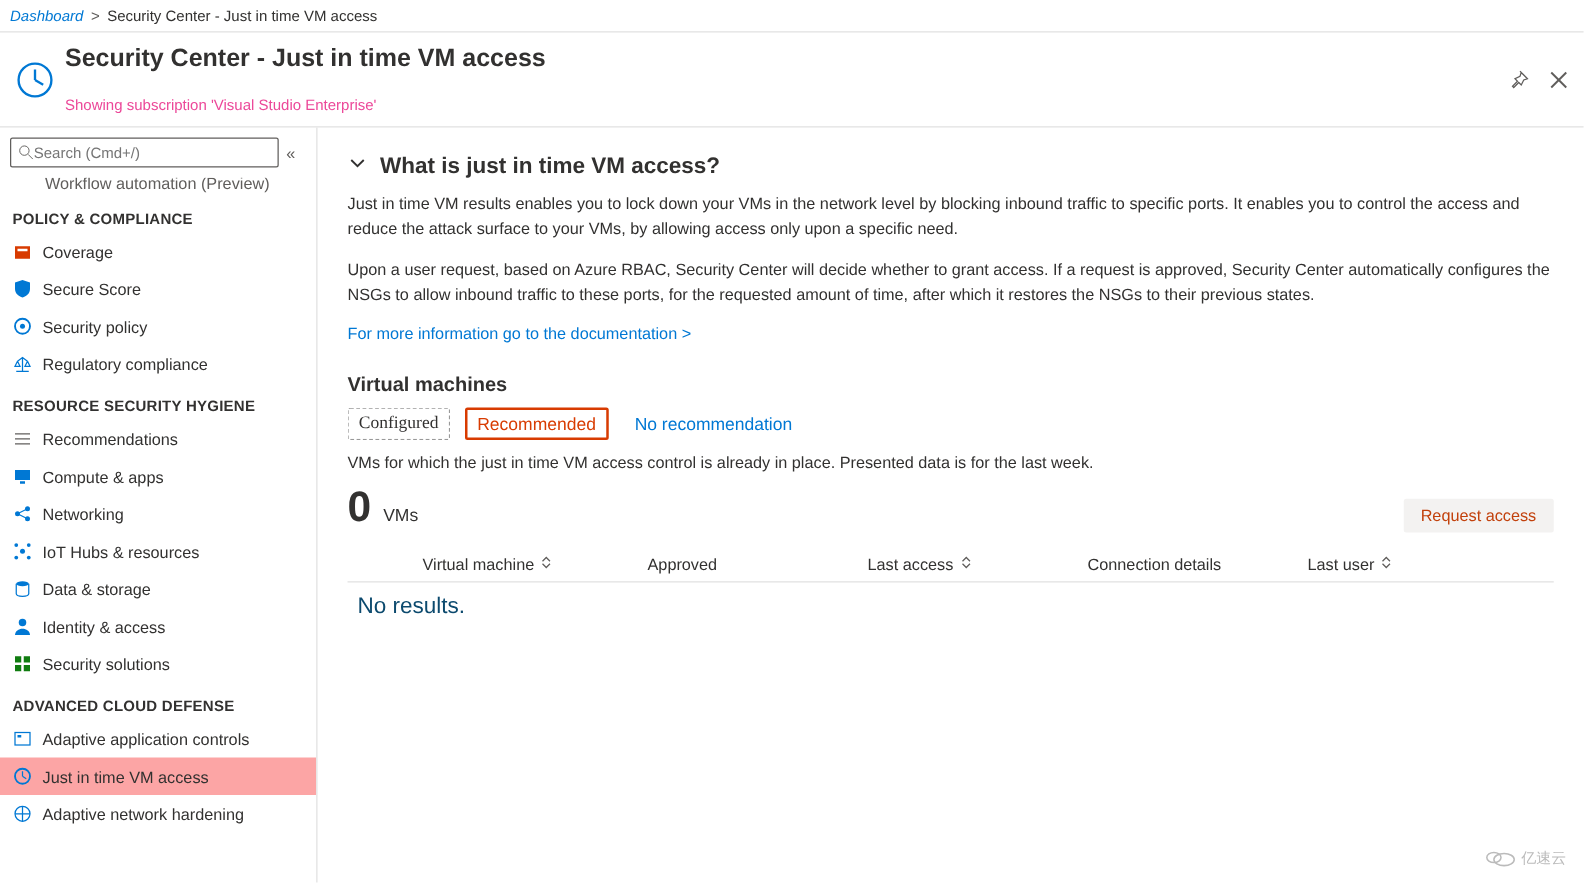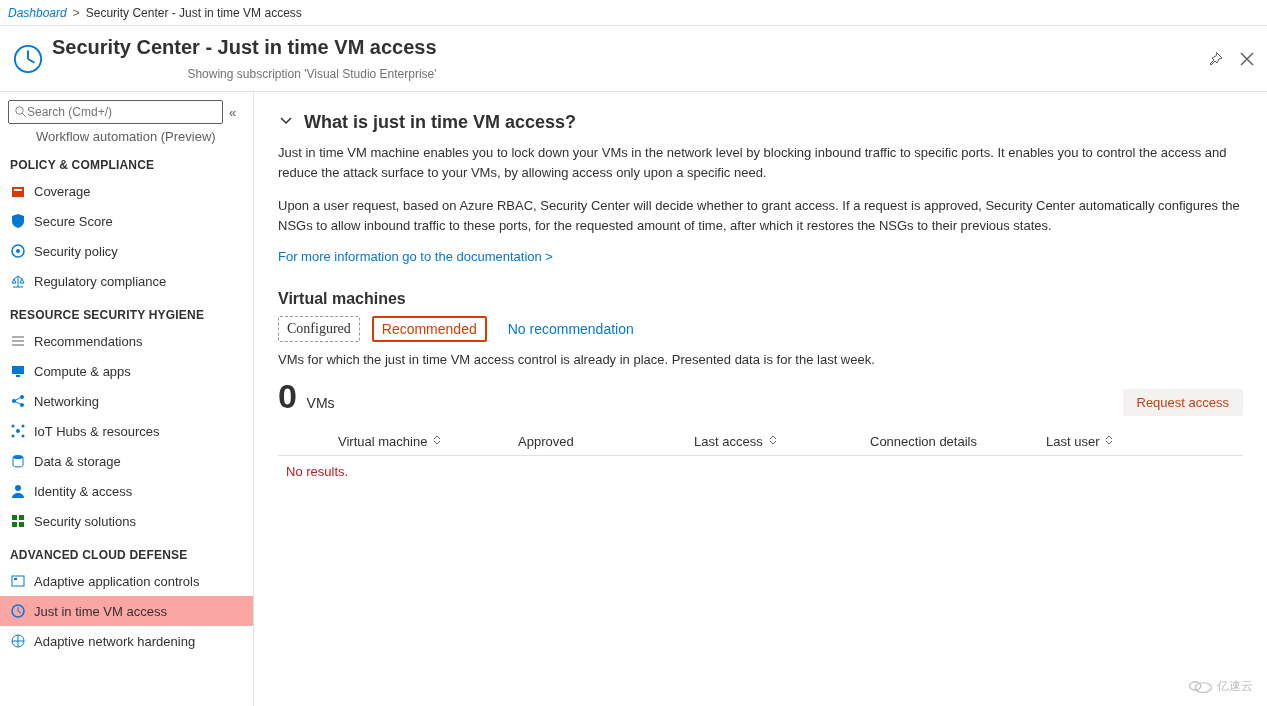--- a/index.html
+++ b/index.html
@@ -6,21 +6,21 @@
 body { font-size: 13px; color: #323130; background: #fff; width: 1267px; height: 706px; overflow: hidden; }
 
 .breadcrumb { display: flex; align-items: center; height: 26px; padding: 0 8px; border-bottom: 1px solid #e1e1e1; font-size: 12px; }
 .breadcrumb a { color: #0078d4; text-decoration: none; font-style: italic; }
 .breadcrumb .sep { margin: 0 6px; color: #605e5c; }
 
 .header { display: flex; align-items: center; padding: 10px 12px; border-bottom: 1px solid #e1e1e1; }
 .header-icon { width: 32px; height: 32px; margin-right: 8px; display: flex; align-items: center; justify-content: center; }
 .header-icon svg { width: 30px; height: 30px; }
 .header-title { font-size: 20px; font-weight: 600; }
-.header-sub { font-size: 12px; color: #737373; margin-top: 8px; text-align: right; }
+.header-sub { font-size: 12px; color: #ec4899; margin-top: 18px; }
 .header-actions { margin-left: auto; display: flex; gap: 16px; }
 .hicon { cursor: pointer; color: #605e5c; width: 16px; height: 16px; display: flex; align-items: center; justify-content: center; }
 
 .body { display: flex; height: calc(100% - 26px - 54px); }
 .sidebar { width: 254px; border-right: 1px solid #e1e1e1; overflow: hidden; display: flex; flex-direction: column; }
 .searchrow { display: flex; align-items: center; padding: 8px; gap: 6px; }
 .searchbox { flex: 1; height: 24px; border: 1px solid #605e5c; display: flex; align-items: center; padding: 0 6px; border-radius: 2px; }
 .searchbox input { border: none; outline: none; flex: 1; font-size: 12px; color: #605e5c; }
 .collapse-icon { width: 16px; cursor: pointer; color: #605e5c; }
 
@@ -56,21 +56,21 @@
 
 .tablehead { display: flex; border-bottom: 1px solid #e1e1e1; padding: 6px 0; font-size: 13px; color: #323130; }
 .th { display: flex; align-items: center; gap: 4px; }
 .th.c1 { width: 60px; }
 .th.c2 { width: 180px; }
 .th.c3 { width: 176px; }
 .th.c4 { width: 176px; }
 .th.c5 { width: 176px; }
 .th.c6 { width: 140px; }
 .sorticon svg { width: 12px; height: 12px; }
-.noresults { padding: 8px 8px; font-size: 13px; color: #b91c1c; }
+.noresults { padding: 8px 8px; font-size: 18px; color: #0c4a6e; }
 
 .watermark { position: fixed; right: 14px; bottom: 10px; color: #bbb; font-size: 12px; display: flex; align-items: center; gap: 4px; }
 .watermark svg { width: 26px; height: 20px; }
 </style>
 </head>
 <body>
 
 <div class="breadcrumb">
   <a href="#">Dashboard</a>
   <span class="sep">&gt;</span>
@@ -262,21 +262,21 @@
     </div>
   </div>
 
   <div class="main">
     <div class="accordion">
       <svg class="chev" viewBox="0 0 16 16">
           <path d="M3 6l5 5 5-5" fill="none" stroke="#323130" stroke-width="1.5"></path>
         </svg>
       <span>What is just in time VM access?</span>
     </div>
-    <div class="desc">Just in time VM machine enables you to lock down your VMs in the network level by blocking inbound traffic to specific ports. It enables you to control the access and reduce the attack surface to your VMs, by allowing access only upon a specific need.</div>
+    <div class="desc">Just in time VM results enables you to lock down your VMs in the network level by blocking inbound traffic to specific ports. It enables you to control the access and reduce the attack surface to your VMs, by allowing access only upon a specific need.</div>
 
     <div class="desc">Upon a user request, based on Azure RBAC, Security Center will decide whether to grant access. If a request is approved, Security Center automatically configures the NSGs to allow inbound traffic to these ports, for the requested amount of time, after which it restores the NSGs to their previous states.</div>
     <a href="#" class="doclink">For more information go to the documentation &gt;</a>
 
     <div class="vmheading">Virtual machines</div>
     <div class="tabs">
       <div class="tab selected">Configured</div>
       <div class="tab highlight">Recommended</div>
       <div class="tab plain">No recommendation</div>
     </div>

